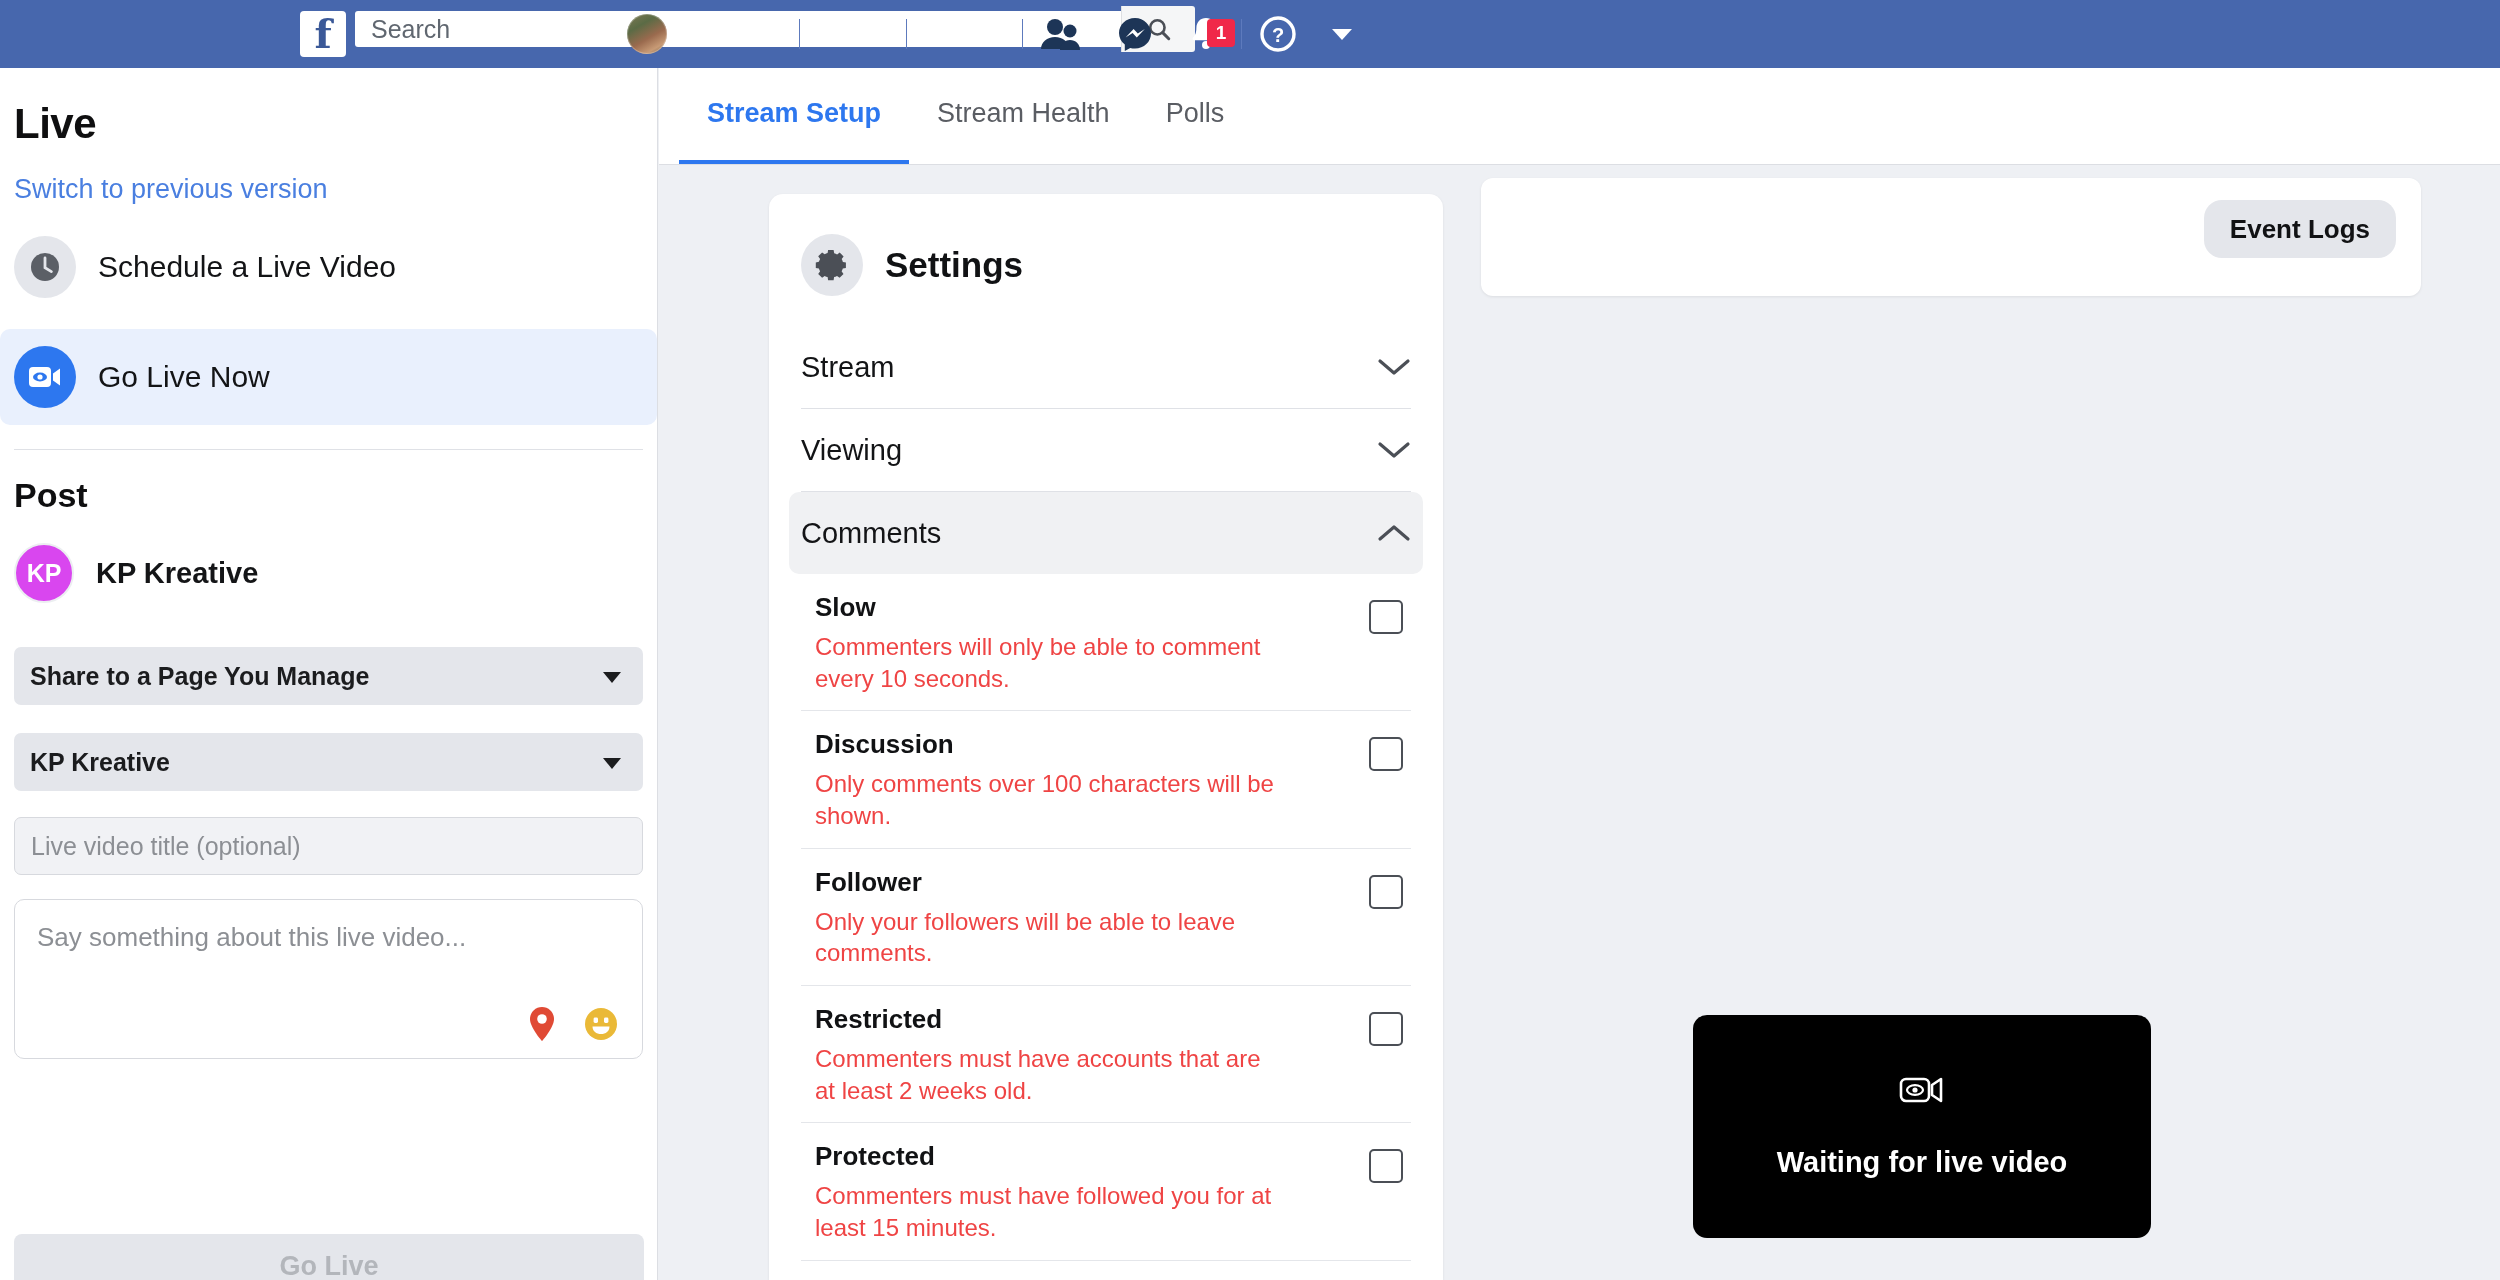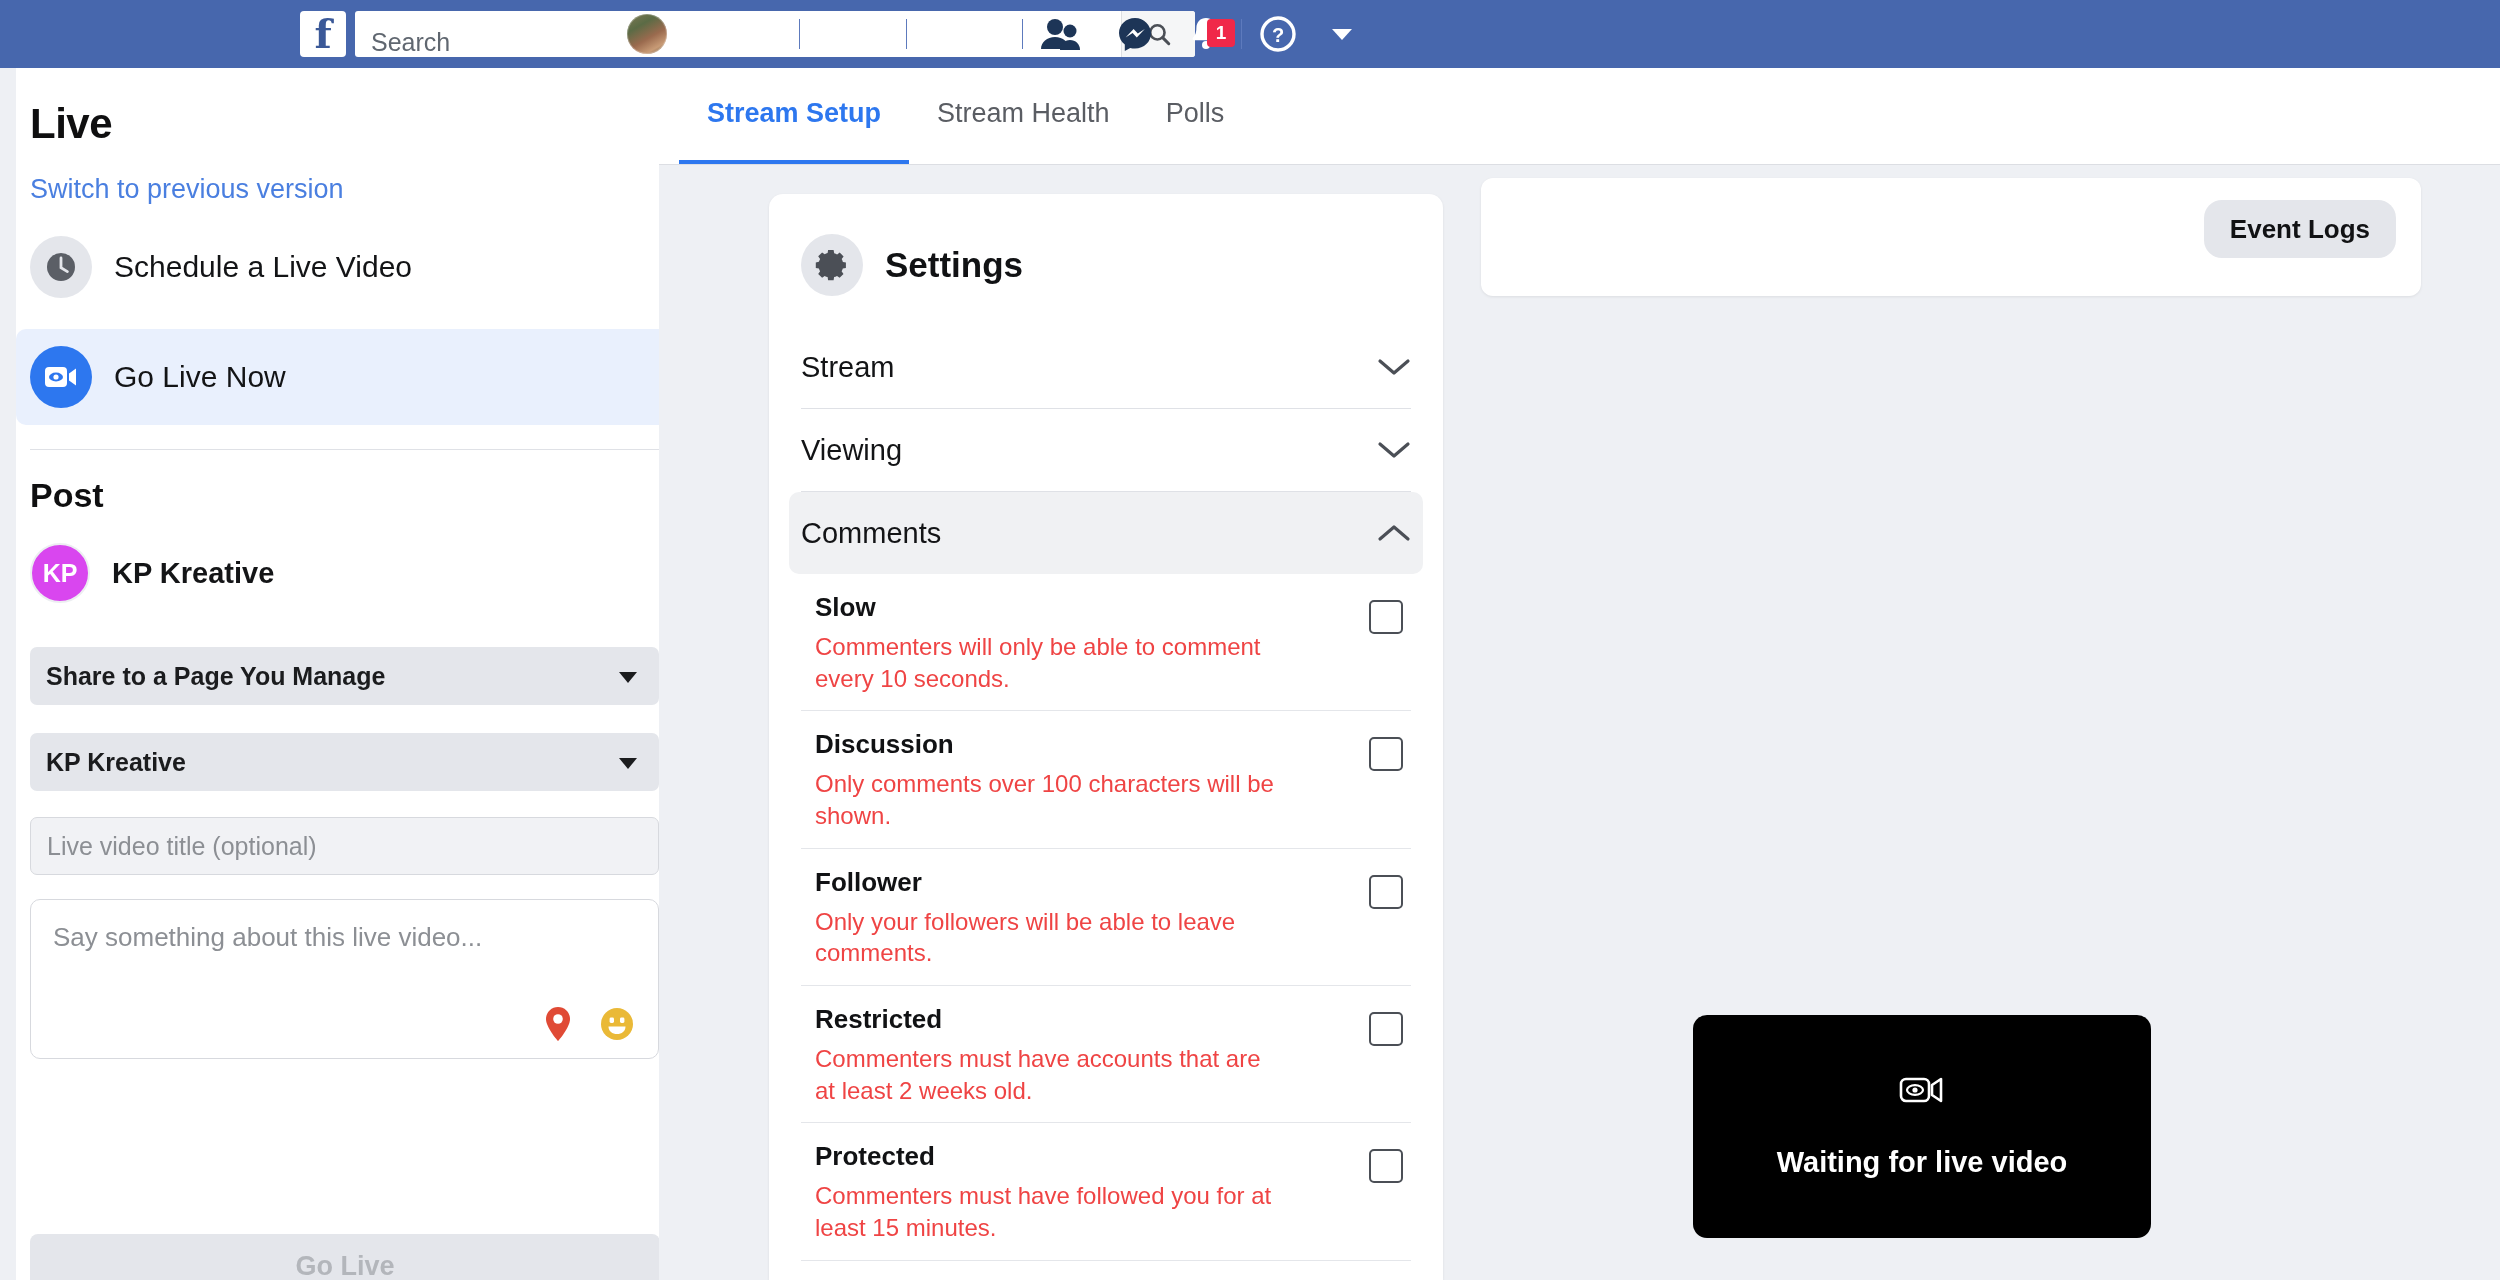--- a/index.html
+++ b/index.html
@@ -21,23 +21,23 @@
     position: absolute; left: 300px; top: 11px;
     width: 46px; height: 46px;
     background: #ffffff; border-radius: 4px;
     display: flex; align-items: center; justify-content: center;
     font-family: "DejaVu Serif", serif;
     font-weight: bold; font-size: 40px; line-height: 40px;
     color: #3b5998;
   }
   .search-wrap {
     position: absolute; left: 355px; top: 11px;
-    width: 840px; height: 46px;
+    width: 840px; height: 36px;
     background: #ffffff; border-radius: 3px;
-    display: flex; align-items: flex-end; gap: 28px;
+    display: flex; align-items: center; gap: 28px;
   }
   .search-input {
     flex: 1; border: none; outline: none;
     font-family: "Liberation Sans", sans-serif;
     font-size: 25px; color: #1c1e21;
     padding: 0 14px 0 16px; background: transparent;
   }
   .search-input::placeholder { color: #606770; }
   .search-btn {
     width: 74px; height: 46px; border: none; background: #f5f6f7;
@@ -74,21 +74,21 @@
   }
   .caret-down {
     width: 0; height: 0;
     border-left: 10px solid transparent;
     border-right: 10px solid transparent;
     border-top: 11px solid #ffffff;
   }
 
   
   .sidebar {
-    position: absolute; top: 68px; left: 16px;
+    position: absolute; top: 68px; left: 0;
     width: 658px; height: 1212px;
     background: #ffffff;
     border-right: 1px solid #dcdee3;
     overflow: hidden;
   }
   .side-title {
     margin: 32px 0 0 14px;
     font-size: 42px; font-weight: bold; color: #0f0f10;
     letter-spacing: -0.5px;
   }

